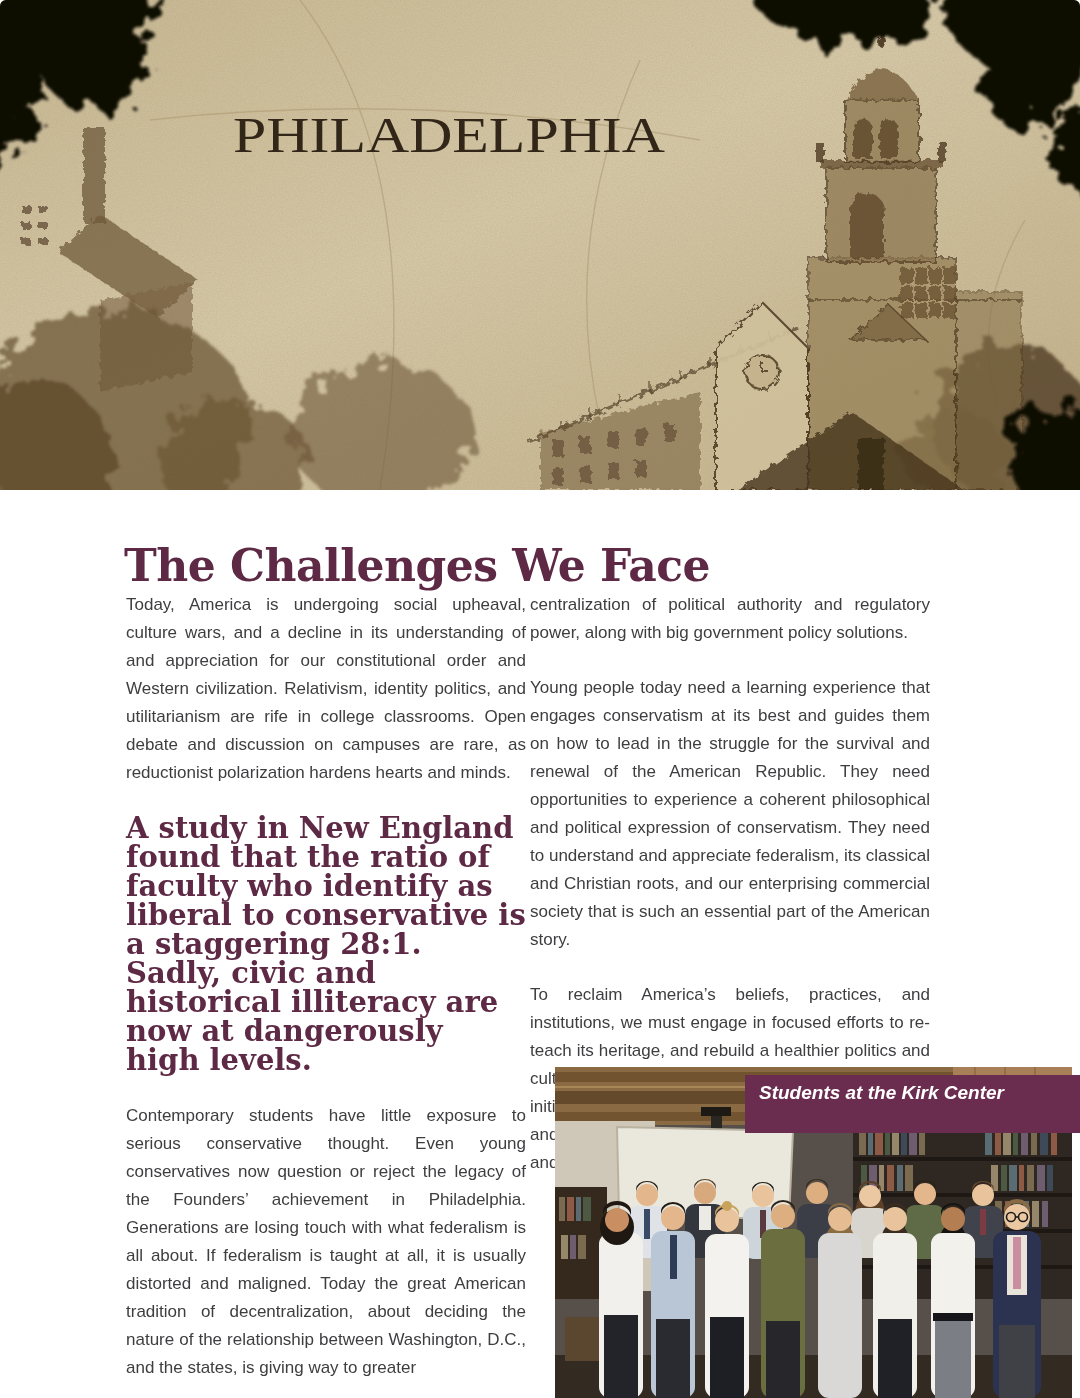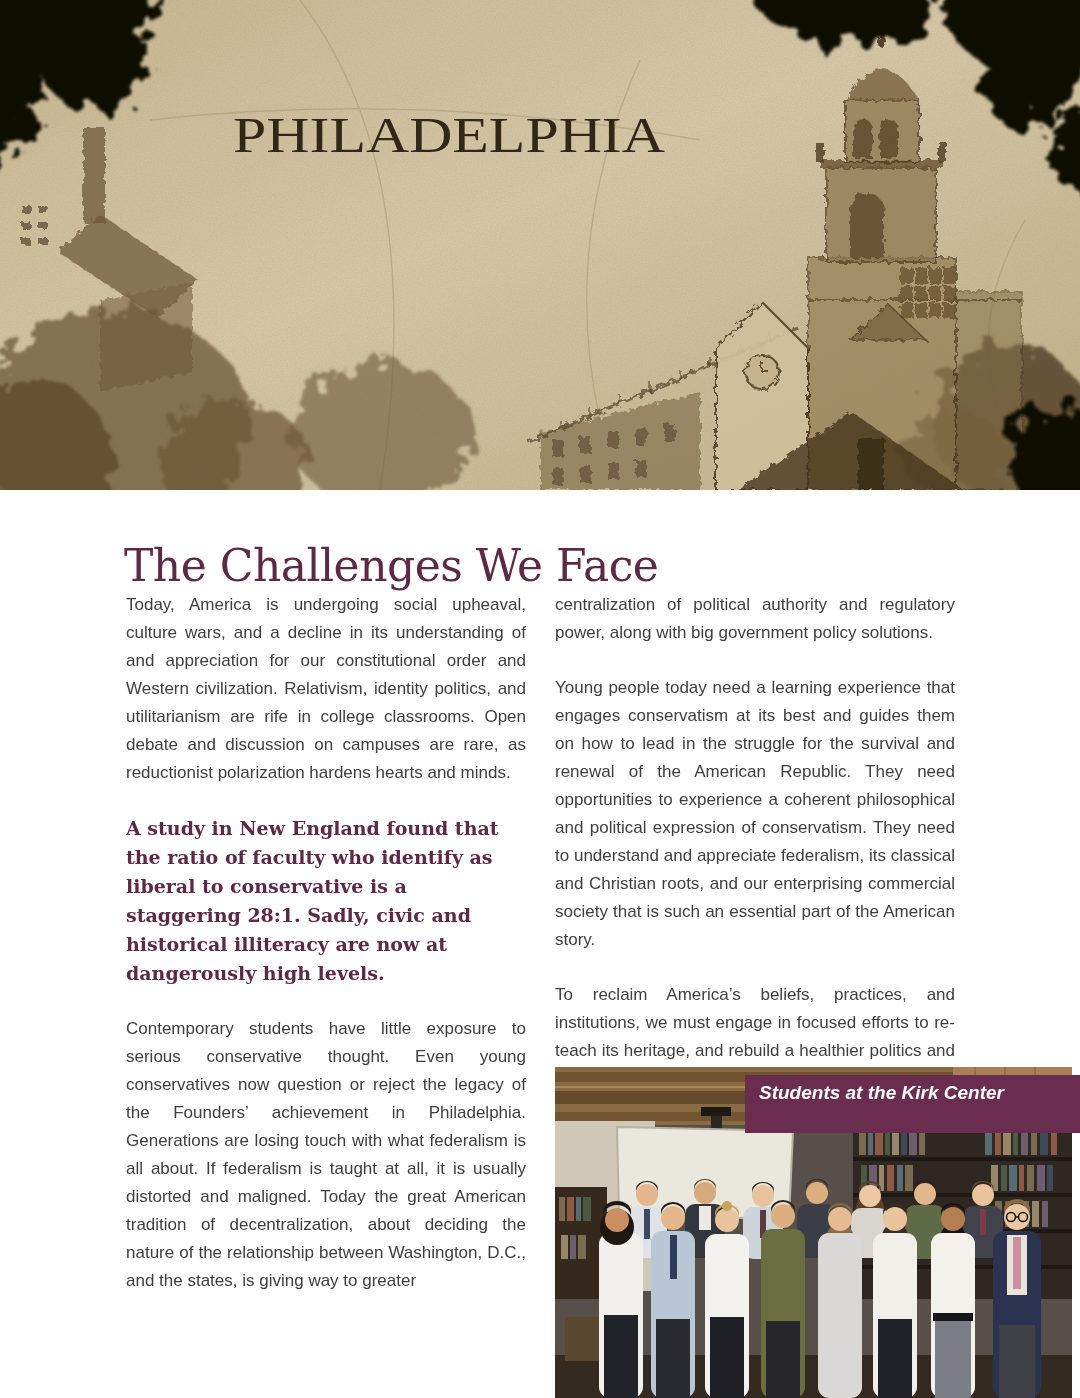--- a/index.html
+++ b/index.html
@@ -6,39 +6,40 @@
     --maroon:#5d2944;
     --caption-banner:#6a2d4f;
     --body-text:#3e3e40;
     --parchment:#d5c7a3;
   }
   html,body{margin:0;padding:0;background:#ffffff;}
   .page{
     position:relative;width:1080px;height:1398px;margin:0 auto;
     background:#ffffff;overflow:hidden;
     font-family:"Liberation Sans", sans-serif;
+    border-radius:6px;
   }
   .hero{position:absolute;left:0;top:0;width:1080px;height:490px;display:block;}
   .article-title{
     position:absolute;left:124px;top:512px;width:760px;
-    font-family:"DejaVu Serif", serif;font-weight:normal;
+    font-family:"DejaVu Serif", serif;font-weight:bold;
     font-size:44px;line-height:1.15;letter-spacing:-0.5px;
     color:var(--maroon);
   }
   .col{
     position:absolute;top:591px;width:400px;
     color:var(--body-text);font-size:17px;line-height:28px;
     text-align:justify;
   }
   .col-left{left:126px;}
-  .col-right{left:555px;}
+  .col-right{left:530px;}
   .col p{margin:0 0 27px 0;}
   .pull-quote{
     font-family:"DejaVu Serif", serif;font-weight:bold;
-    font-size:19px;line-height:29px;color:var(--maroon);
+    font-size:29px;line-height:29px;color:var(--maroon);
     text-align:left;margin:0 0 26px 0;
   }
   .photo-block{
     position:absolute;left:555px;top:1067px;width:517px;height:331px;
   }
   .photo-block svg{display:block;}
   .photo-caption{
     position:absolute;left:162px;top:8px;width:387px;height:58px;
     background:var(--caption-banner);color:#ffffff;
     font-weight:bold;font-style:italic;font-size:19px;line-height:25px;

